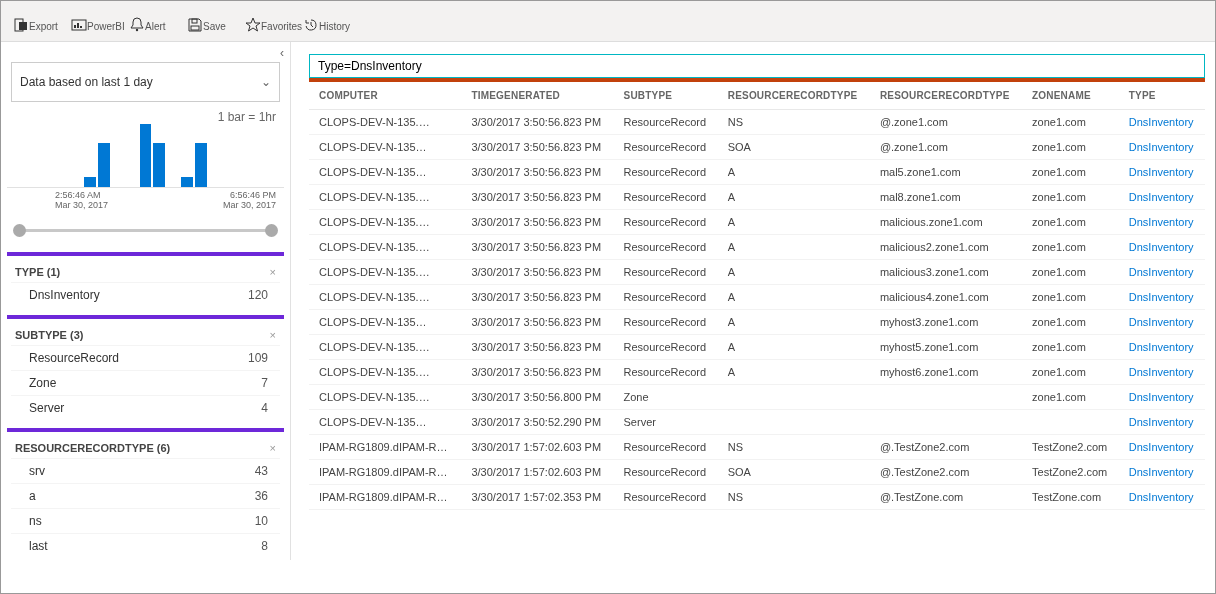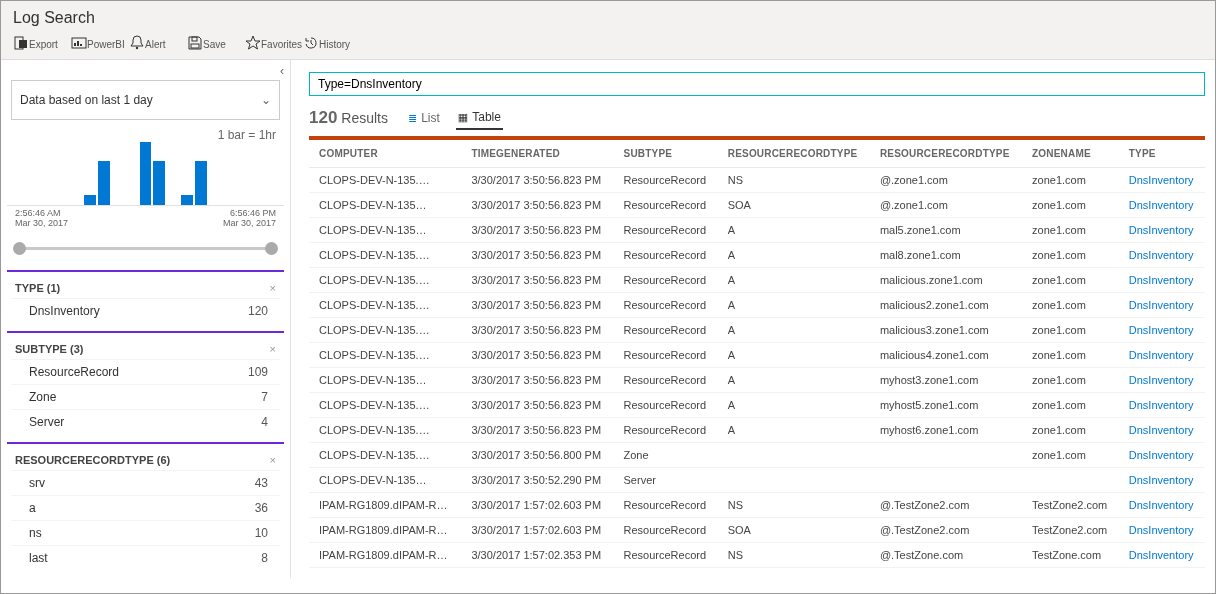--- a/index.html
+++ b/index.html
@@ -12,27 +12,27 @@
 .tool-label { font-size: 10px; color: #555; margin-top: 2px; }
 .body { display: flex; height: calc(100% - 74px); }
 .sidebar { width: 290px; border-right: 1px solid #e1e1e1; overflow: auto; position: relative; background: #fff; padding: 8px 6px; }
 .collapse-handle { position: absolute; right: 0; top: 4px; font-size: 12px; color: #666; cursor: pointer; padding: 0 6px; }
 .data-range { border: 1px solid #ccc; padding: 12px 8px; display: flex; justify-content: space-between; align-items: center; margin: 12px 4px 4px; cursor: pointer; }
 .data-range .chev { color: #666; }
 .bar-legend { text-align: right; font-size: 12px; color: #666; padding: 4px 8px 0; }
 .chart { height: 64px; padding: 0 8px; display: flex; align-items: flex-end; gap: 2px; border-bottom: 1px solid #e1e1e1; }
 .chart-bar { flex: 1; background: #0078d4; }
 .axis-labels { display: flex; justify-content: space-between; font-size: 9px; color: #666; padding: 2px 8px 6px; }
-.axis-labels span { display: block; }
+.axis-labels span { display: block; margin-left: 40px; }
 .slider { position: relative; height: 24px; margin: 2px 8px 10px; }
 .slider-track { position: absolute; top: 11px; left: 0; right: 0; height: 3px; background: #c8c8c8; border-radius: 2px; }
 .slider-handle { position: absolute; top: 6px; width: 13px; height: 13px; background: #aaa; border-radius: 50%; }
 .slider-handle.left { left: -2px; }
 .slider-handle.right { right: -2px; }
-.facet { border-top: 2px solid #6d28d9; padding: 6px 4px 8px; text-align: center; }
+.facet { border-top: 4px solid #6d28d9; padding: 6px 4px 8px; text-align: center; }
 .facet-header { display: flex; justify-content: space-between; align-items: center; padding: 4px 4px; font-size: 11px; font-weight: 700; color: #444; }
 .facet-header .x { color: #999; font-weight: 400; cursor: pointer; }
 .facet-row { display: flex; justify-content: space-between; padding: 5px 12px 5px 18px; font-size: 12px; color: #333; border-top: 1px solid #f4f4f4; cursor: pointer; }
 .facet-row .count { color: #555; }
 .main { flex: 1; padding: 12px 10px 0 18px; overflow: hidden; display: flex; flex-direction: column; }
 .query-box { border: 1.5px solid #00b7c3; padding: 4px 8px; width: 100%; font-size: 12px; outline: none; }
 .results-bar { display: flex; align-items: center; gap: 18px; padding: 10px 0 6px; }
 .results-bar .count { font-size: 14px; color: #555; }
 .results-bar .count b { font-size: 17px; font-weight: 600; color: #666; }
 .view-toggle { display: flex; gap: 14px; align-items: center; }
@@ -45,21 +45,20 @@
 .rtable td { padding: 6px 10px; border-bottom: 1px solid #f2f2f2; color: #444; white-space: nowrap; overflow: hidden; text-overflow: ellipsis; max-width: 160px; }
 .rtable td.computer { max-width: 150px; }
 .rtable td.link a { color: #0078d4; text-decoration: none; }
 .rtable td .blur { display: inline-block; width: 36px; height: 9px; background: linear-gradient(90deg,#ddd,#eee,#ddd); vertical-align: middle; margin: 0 1px; border-radius: 1px; }
 .svg-icon { width: 16px; height: 16px; }
 </style>
 </head>
 <body>
 
 <div class="header">
-  <h1>Log Search</h1>
   <div class="toolbar" id="toolbar">
       <div class="tool">
         <div class="tool-icon">
           <svg class="svg-icon" viewBox="0 0 16 16">
             <rect x="2" y="2" width="8" height="12" fill="none" stroke="#333"></rect>
             <rect x="6" y="5" width="8" height="8" fill="#333"></rect>
           </svg>
         </div>
         <div class="tool-label">Export</div>
       </div>
@@ -207,35 +206,20 @@
           <div class="facet-row">
             <span>last</span>
             <span class="count">8</span>
           </div>
         </div>
       </div>
   </div>
 
   <div class="main">
     <input class="query-box" value="Type=DnsInventory" style="">
-    <div class="results-bar">
-      <span class="count">
-        <b>120</b> <span>Results</span>
-      </span>
-      <div class="view-toggle">
-        <div class="vt">
-          <span class="vt-icon" style="color:#0078d4">≣</span>
-          <span>List</span>
-        </div>
-        <div class="vt active">
-          <span class="vt-icon">▦</span>
-          <span>Table</span>
-        </div>
-      </div>
-    </div>
     <div class="table-wrap">
       <table class="rtable">
         <thead>
             <tr id="thead-row">
               <th>COMPUTER</th>
               <th>TIMEGENERATED</th>
               <th>SUBTYPE</th>
               <th>RESOURCERECORDTYPE</th>
               <th>RESOURCERECORDTYPE</th>
               <th>ZONENAME</th>

